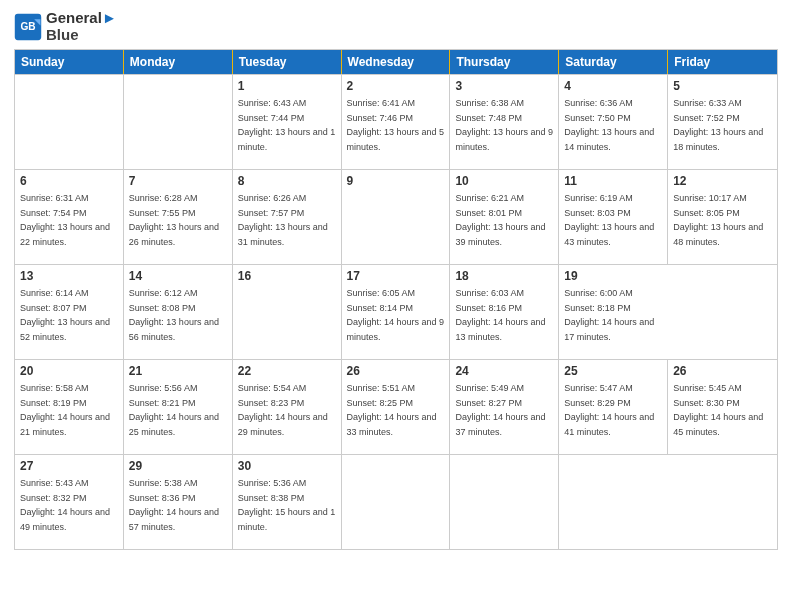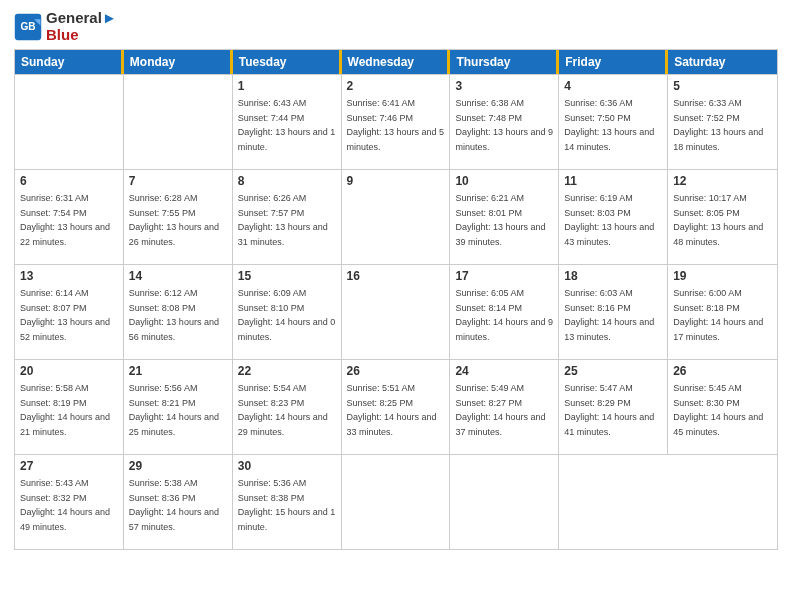--- a/index.html
+++ b/index.html
@@ -55,21 +55,21 @@
       display: grid;
       grid-template-columns: repeat(7, 1fr);
       background: #1a6fbf;
     }
     .cal-header-cell {
       color: #fff;
       font-size: 12px;
       font-weight: bold;
       padding: 5px 6px;
       text-align: left;
-      border-right: 3px solid #eab308;
+      border-right: 1px solid #eab308;
     }
     .cal-header-cell:last-child { border-right: none; }
     .cal-body {
       flex: 1;
       display: flex;
       flex-direction: column;
     }
     .cal-row {
       display: grid;
       grid-template-columns: repeat(7, 1fr);
@@ -106,38 +106,38 @@
 <div class="page">
   <div class="header">
     <div class="logo">
       <svg class="logo-icon" viewBox="0 0 36 36">
         <rect x="1" y="1" width="34" height="34" rx="4" fill="#1a6fbf"></rect>
         <text x="18" y="22" text-anchor="middle" fill="white" font-size="13" font-weight="bold" font-family="Arial">GB</text>
         <polygon points="26,8 34,8 34,16" fill="#6ab0f5"></polygon>
       </svg>
       <div>
         <div style="font-size:15px;font-weight:bold;line-height:1.1;color:#333;">General<span style="color:#1a6fbf;">►</span></div>
-        <div style="font-size:15px;font-weight:bold;line-height:1.1;color:#b91c1c;">Blue</div>
+        <div style="font-size:15px;font-weight:bold;line-height:1.1;color:#404040;">Blue</div>
       </div>
     </div>
     <div class="title-block">
       <div class="month-title"></div>
       <div class="location"></div>
     </div>
   </div>
 
   <div class="calendar">
     <div class="cal-header-row">
     <div class="cal-header-cell">Sunday</div>
         <div class="cal-header-cell">Monday</div>
         <div class="cal-header-cell">Tuesday</div>
         <div class="cal-header-cell">Wednesday</div>
         <div class="cal-header-cell">Thursday</div>
+        <div class="cal-header-cell">Saturday</div>
         <div class="cal-header-cell">Friday</div>
-        <div class="cal-header-cell">Saturday</div>
       </div>
     <div class="cal-body">
     <div class="cal-row">
           <div class="cal-cell empty"></div>
           <div class="cal-cell empty"></div>
           <div class="cal-cell"><span class="day-num">1</span><span class="cell-text" style="white-space: pre-line;">Sunrise: 6:43 AM
 Sunset: 7:44 PM
 Daylight: 13 hours and 1 minute.</span></div>
           <div class="cal-cell"><span class="day-num">2</span><span class="cell-text" style="white-space: pre-line;">Sunrise: 6:41 AM
 Sunset: 7:46 PM
@@ -173,23 +173,20 @@
 Sunset: 8:05 PM
 Daylight: 13 hours and 48 minutes.</span></div>
         </div>
         <div class="cal-row">
           <div class="cal-cell"><span class="day-num">13</span><span class="cell-text" style="white-space: pre-line;">Sunrise: 6:14 AM
 Sunset: 8:07 PM
 Daylight: 13 hours and 52 minutes.</span></div>
           <div class="cal-cell"><span class="day-num">14</span><span class="cell-text" style="white-space: pre-line;">Sunrise: 6:12 AM
 Sunset: 8:08 PM
 Daylight: 13 hours and 56 minutes.</span></div>
-          <div class="cal-cell"><span class="day-num">15</span><span class="cell-text" style="white-space: pre-line;">Sunrise: 6:09 AM
-Sunset: 8:10 PM
-Daylight: 14 hours and 0 minutes.</span></div>
           <div class="cal-cell"><span class="day-num">16</span></div>
           <div class="cal-cell"><span class="day-num">17</span><span class="cell-text" style="white-space: pre-line;">Sunrise: 6:05 AM
 Sunset: 8:14 PM
 Daylight: 14 hours and 9 minutes.</span></div>
           <div class="cal-cell"><span class="day-num">18</span><span class="cell-text" style="white-space: pre-line;">Sunrise: 6:03 AM
 Sunset: 8:16 PM
 Daylight: 14 hours and 13 minutes.</span></div>
           <div class="cal-cell"><span class="day-num">19</span><span class="cell-text" style="white-space: pre-line;">Sunrise: 6:00 AM
 Sunset: 8:18 PM
 Daylight: 14 hours and 17 minutes.</span></div>

